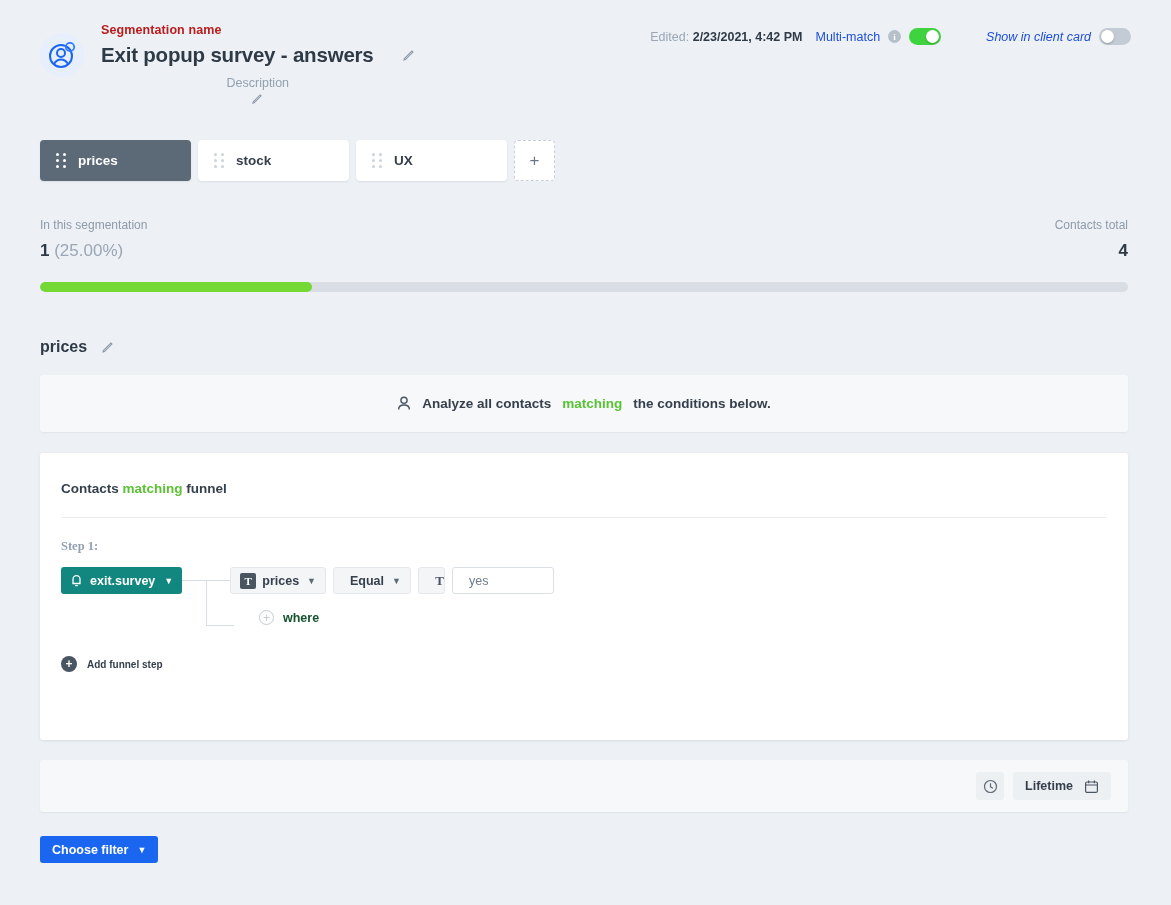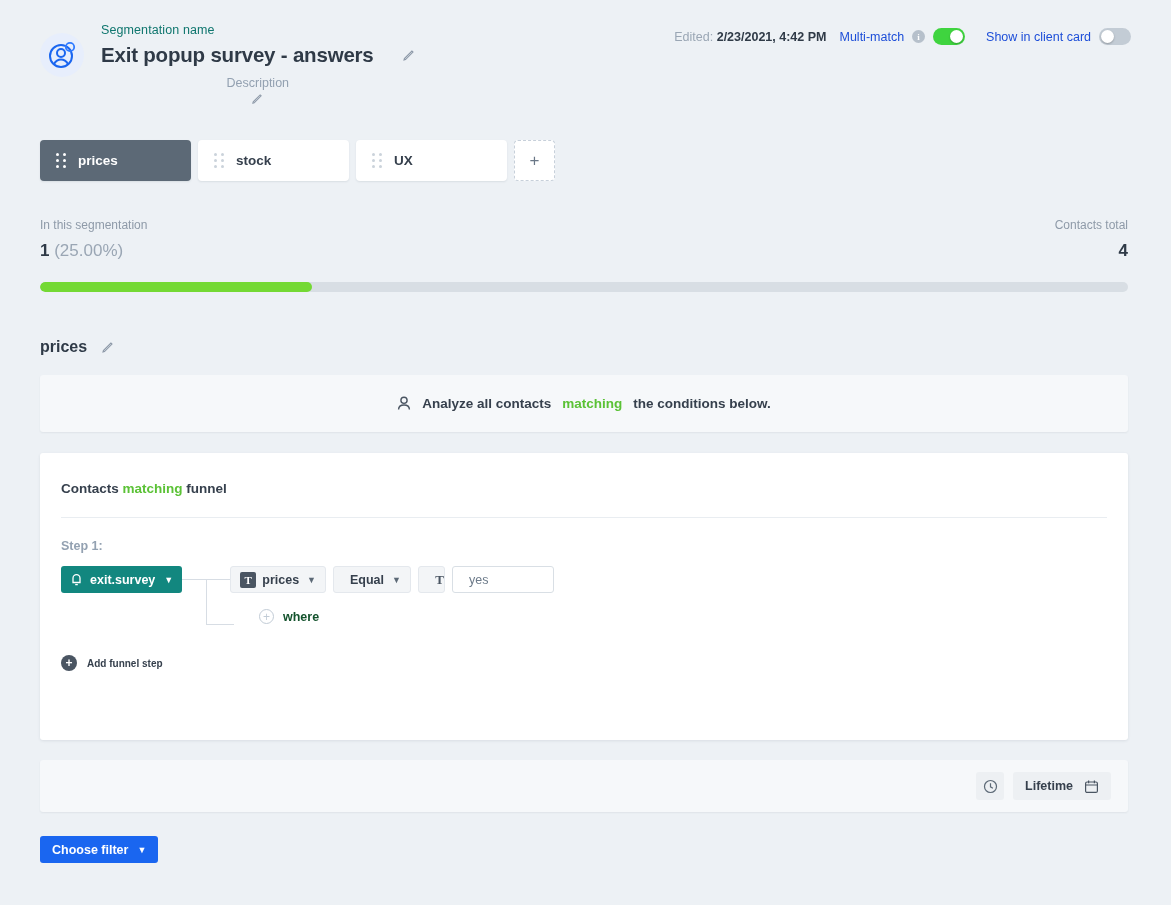--- a/index.html
+++ b/index.html
@@ -15,21 +15,21 @@
   }
   .page { position: relative; width: 1171px; height: 905px; }
 
   
   .header { position: absolute; left: 40px; top: 22px; right: 40px; height: 80px; }
   .avatar {
     position: absolute; left: 0; top: 11px; width: 44px; height: 44px;
     border-radius: 50%; background: #e7eefc; display: flex; align-items: center; justify-content: center;
   }
   .title-block { position: absolute; left: 61px; top: 0; }
-  .seg-label { font-size: 12.5px; color: #0f766e; line-height: 16px; letter-spacing: .1px; }
+  .seg-label { font-size: 12.5px; color: #b91c1c; line-height: 16px; letter-spacing: .1px; font-weight: bold; }
   .title-row { display: flex; align-items: center; gap: 28px; margin-top: 5px; }
   .seg-title { font-size: 20.5px; font-weight: bold; color: #2f3a47; letter-spacing: -.2px; }
   .desc-row { display: flex; align-items: center; gap: 3px; margin-top: 9px; flex-direction: column; }
   .desc-text { font-size: 12.5px; color: #93a1b1; }
   .pencil { display: inline-block; width: 13px; height: 13px; color: #8d99a8; }
   .pencil svg { display: block; }
 
   .header-right {
     position: absolute; right: 0; top: 6px; display: flex; align-items: center; gap: 13px;
     font-size: 12.5px; color: #7d8a99;
@@ -45,21 +45,21 @@
   }
   .toggle { width: 32px; height: 17px; border-radius: 9px; position: relative; }
   .toggle.on { background: #3fd43f; }
   .toggle.off { background: #c3ccd5; }
   .toggle .knob {
     position: absolute; top: 2px; width: 13px; height: 13px; border-radius: 50%;
     background: #fff; box-shadow: 0 1px 2px rgba(0,0,0,.25);
   }
   .toggle.on .knob { right: 2px; }
   .toggle.off .knob { left: 2px; }
-  .gap-left { margin-left: 8px; }
+  .gap-left { margin-left: 32px; font-style: italic; }
 
   
   .tabs { position: absolute; left: 40px; top: 140px; display: flex; align-items: stretch; gap: 7px; }
   .tab {
     width: 151px; height: 41px; border-radius: 4px; background: #fff;
     display: flex; align-items: center; gap: 12px; padding: 0 16px;
     font-size: 13.5px; font-weight: bold; color: #36404d;
     box-shadow: 0 1px 2px rgba(40,55,75,.10);
   }
   .tab.active { background: #5c6976; color: #fff; }
@@ -101,21 +101,21 @@
   .green { color: #5bc236; }
   .person-icon { color: #4a5562; display: flex; }
 
   
   .funnel-card {
     position: absolute; left: 40px; top: 453px; right: 43px; height: 287px;
     background: #fff; border-radius: 3px; box-shadow: 0 1px 3px rgba(40,55,75,.10);
   }
   .funnel-head { padding: 28px 21px 0 21px; font-size: 13.5px; font-weight: bold; color: #36404d; }
   .divider { margin: 21px 21px 0 21px; height: 1px; background: #e9edf1; }
-  .step-label { padding: 21px 0 0 21px; font-size: 12.5px; color: #93a1b1; font-weight: bold; }
+  .step-label { padding: 21px 0 0 21px; font-size: 12.5px; color: #93a1b1; font-weight: bold; font-family: Liberation Serif, serif; }
 
   .step-row { display: flex; align-items: center; padding: 13px 0 0 21px; }
   .chip-event {
     height: 27px; border-radius: 3px; background: #12877f; color: #fff;
     display: flex; align-items: center; gap: 7px; padding: 0 9px;
     font-size: 12.5px; font-weight: bold;
   }
   .chip-event .caret { font-size: 9px; margin-left: 2px; }
   .connector { width: 48px; height: 1px; background: #d7dde4; margin: 0 0 0 0; }
   .ctrl {

